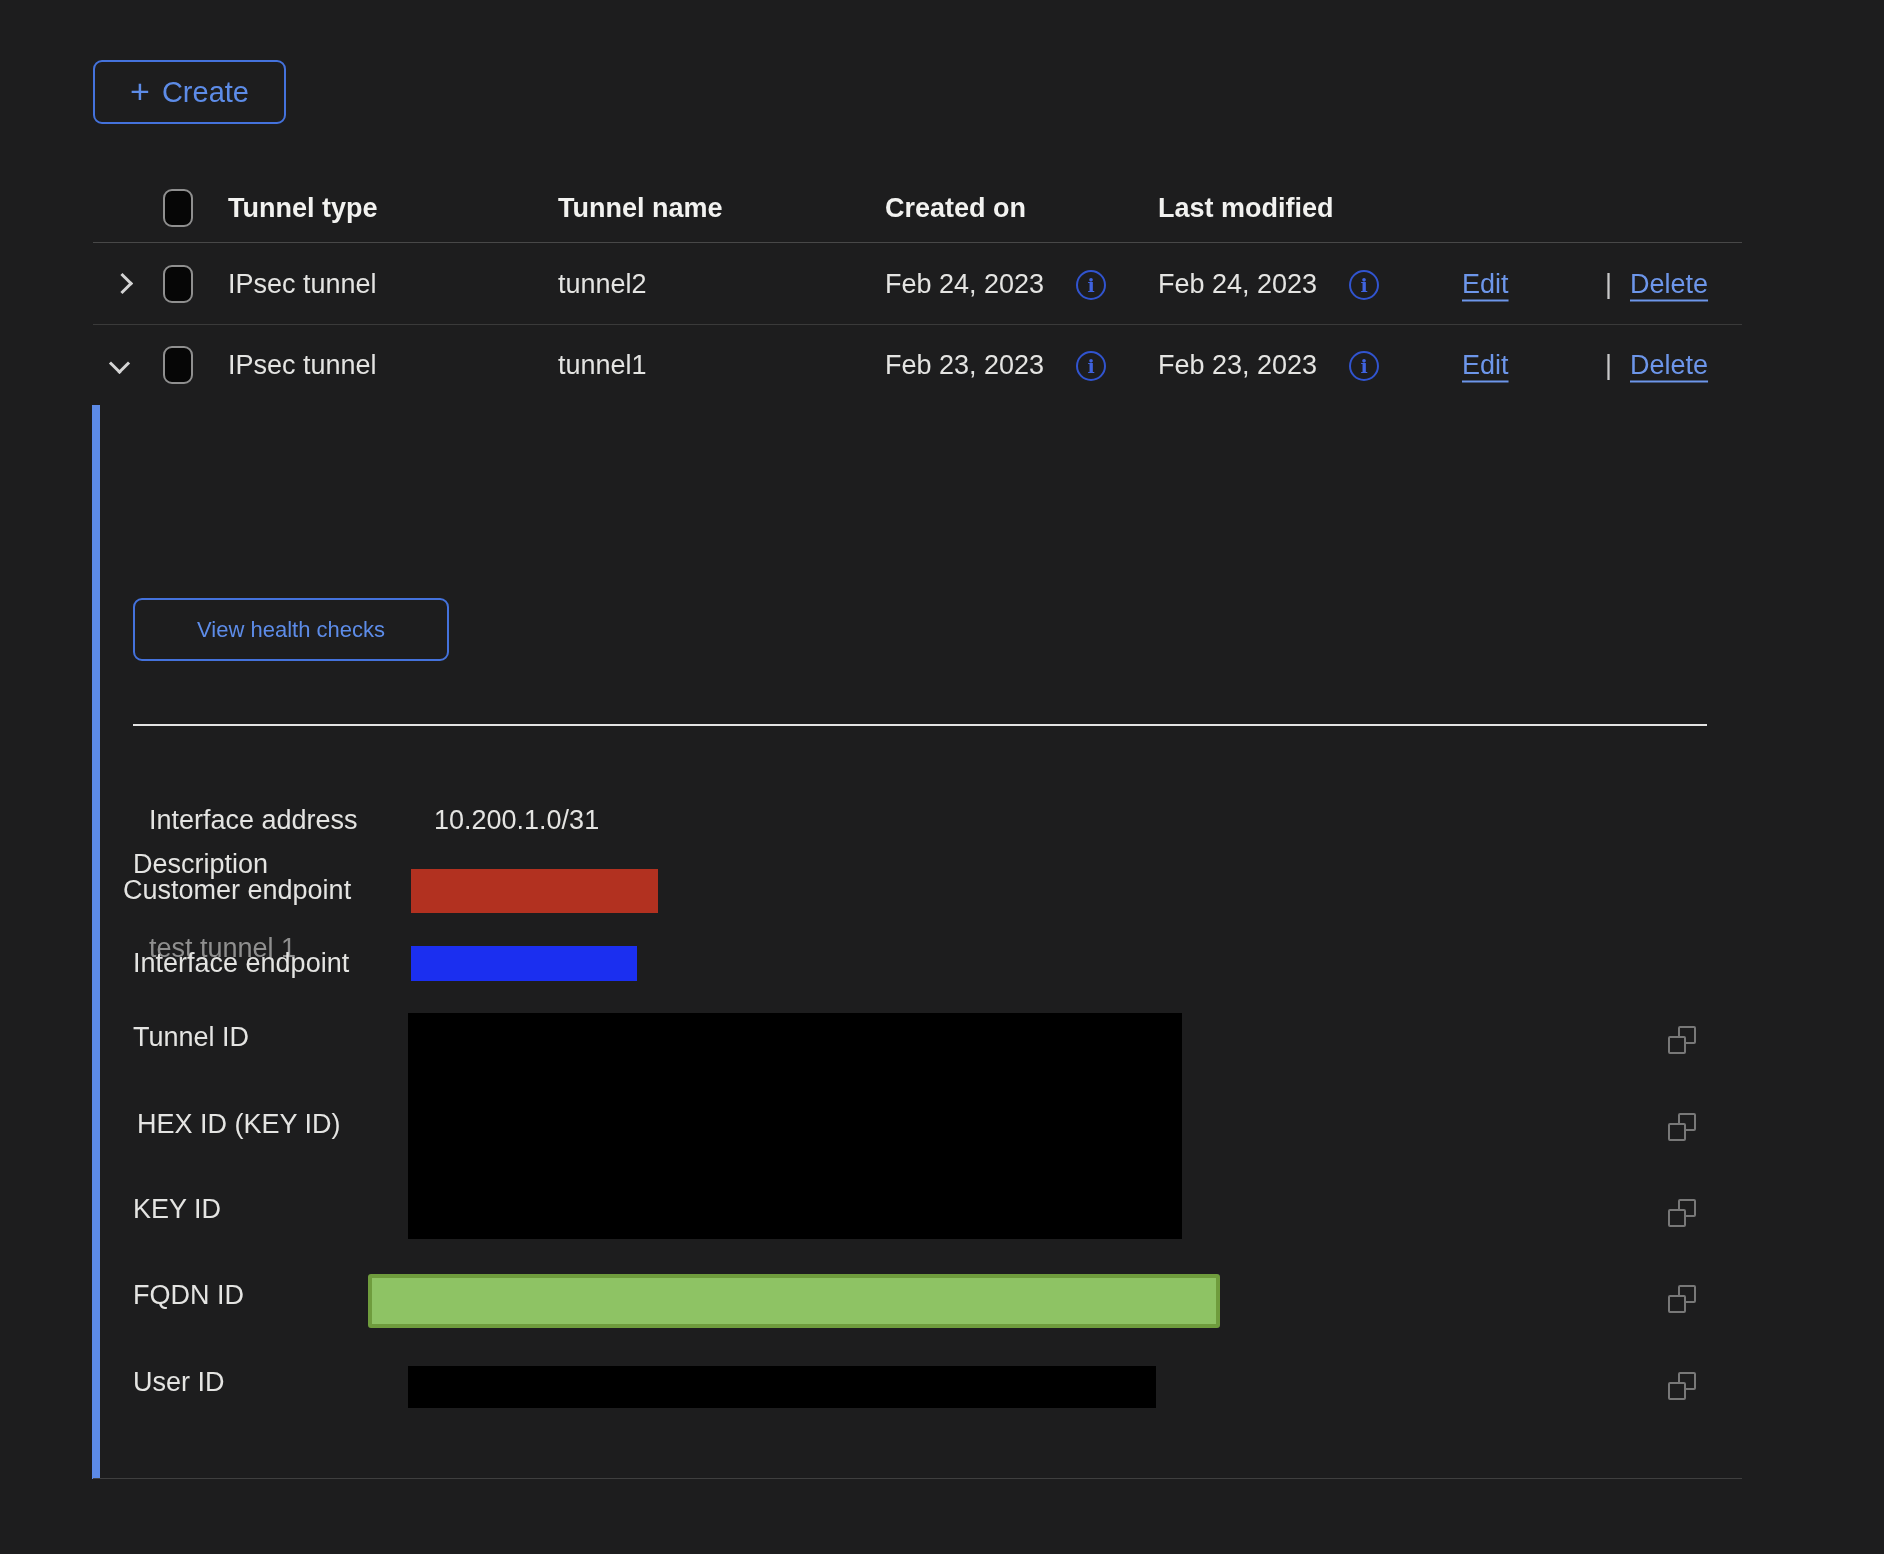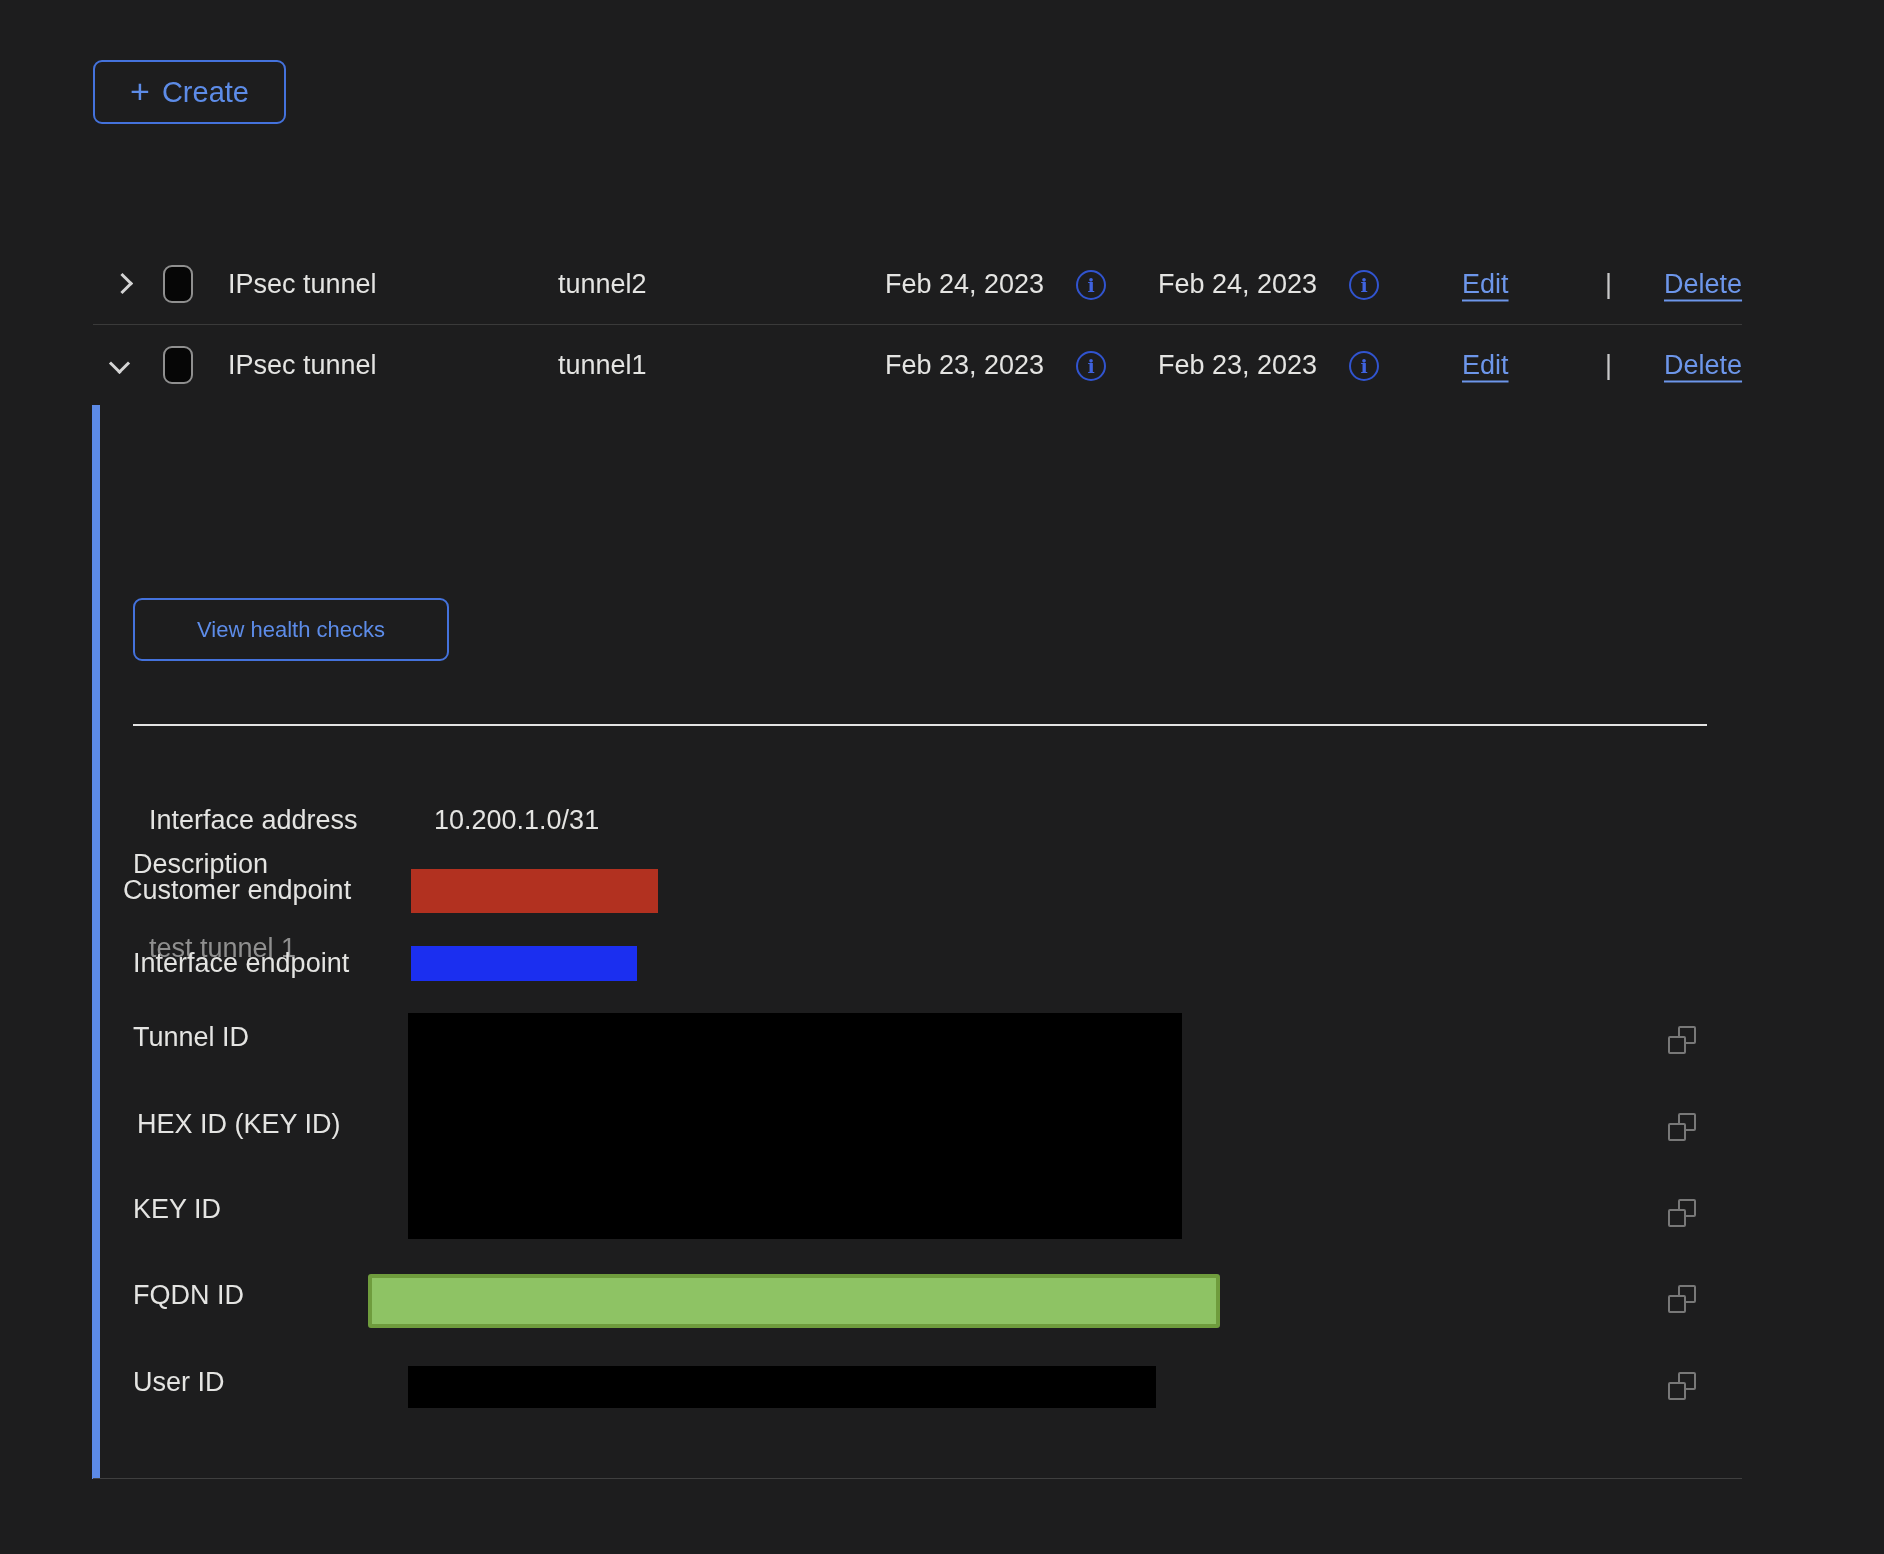--- a/index.html
+++ b/index.html
@@ -21,21 +21,21 @@
   .trow2 { top:325px; height:80px; }
   .cell { position:absolute; top:50%; transform:translateY(-50%); font-size:27px; color:#e4e4e2; white-space:nowrap; }
   .th { font-weight:bold; color:#f2f2f0; }
   .c-check { left:70px; }
   .c-type { left:135px; }
   .c-name { left:465px; }
   .c-created { left:792px; }
   .c-modified { left:1065px; }
   .c-edit { left:1369px; }
   .c-pipe { left:1512px; color:#c9c9c9; }
-  .c-delete { left:1537px;margin-left:34px; }
+  .c-delete { left:1537px; }
   .c-info1 { left:983px; }
   .c-info2 { left:1256px; }
 
   .checkbox { width:30px; height:38px; border:2px solid #8f8f8f; border-radius:9px; background:#060606; cursor:pointer; }
 
   .chev { display:inline-block; width:15px; height:15px;
     border-right:3px solid #d5d5d5; border-bottom:3px solid #d5d5d5; cursor:pointer; }
   .chev-right { transform:rotate(-45deg); margin-left:6px; }
   .chev-down  { transform:rotate(45deg); margin-top:-4px; }
   .expander-hit { position:absolute; top:50%; transform:translateY(-50%); left:8px; width:36px; height:36px;
@@ -73,20 +73,29 @@
 </head>
 <body>
 
 <div id="screen">
 
   <button class="create-btn">
     <span class="plus">+</span>
     <span>Create</span>
   </button>
 
+  <div class="thead">
+    <div class="cell c-check">
+        <div class="checkbox"></div>
+      </div>
+    <span class="cell th c-type">Tunnel type</span>
+    <span class="cell th c-name">Tunnel name</span>
+    <span class="cell th c-created">Created on</span>
+    <span class="cell th c-modified">Last modified</span>
+  </div>
 
   <div class="trow trow1">
     <button class="expander-hit">
       <span class="chev chev-right"></span>
     </button>
     <div class="cell c-check">
         <div class="checkbox"></div>
       </div>
     <span class="cell c-type">IPsec tunnel</span>
     <span class="cell c-name">tunnel2</span>

